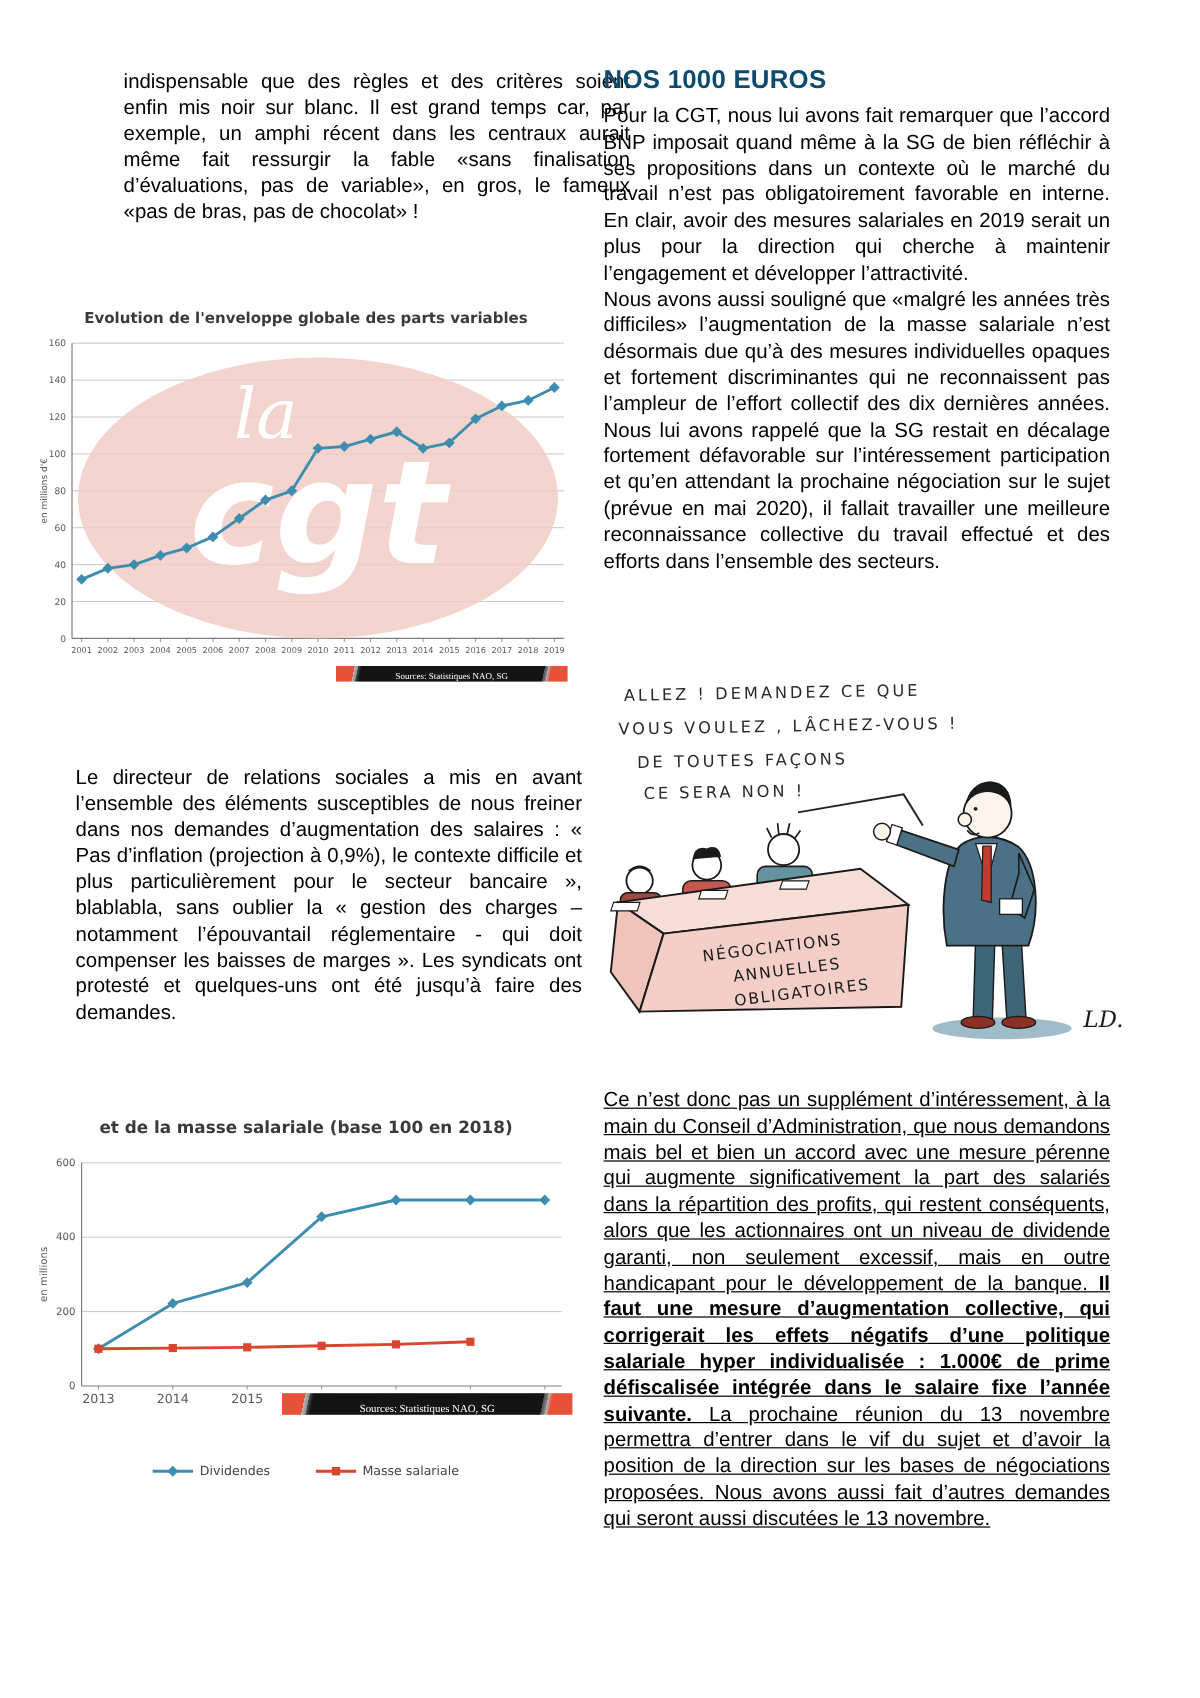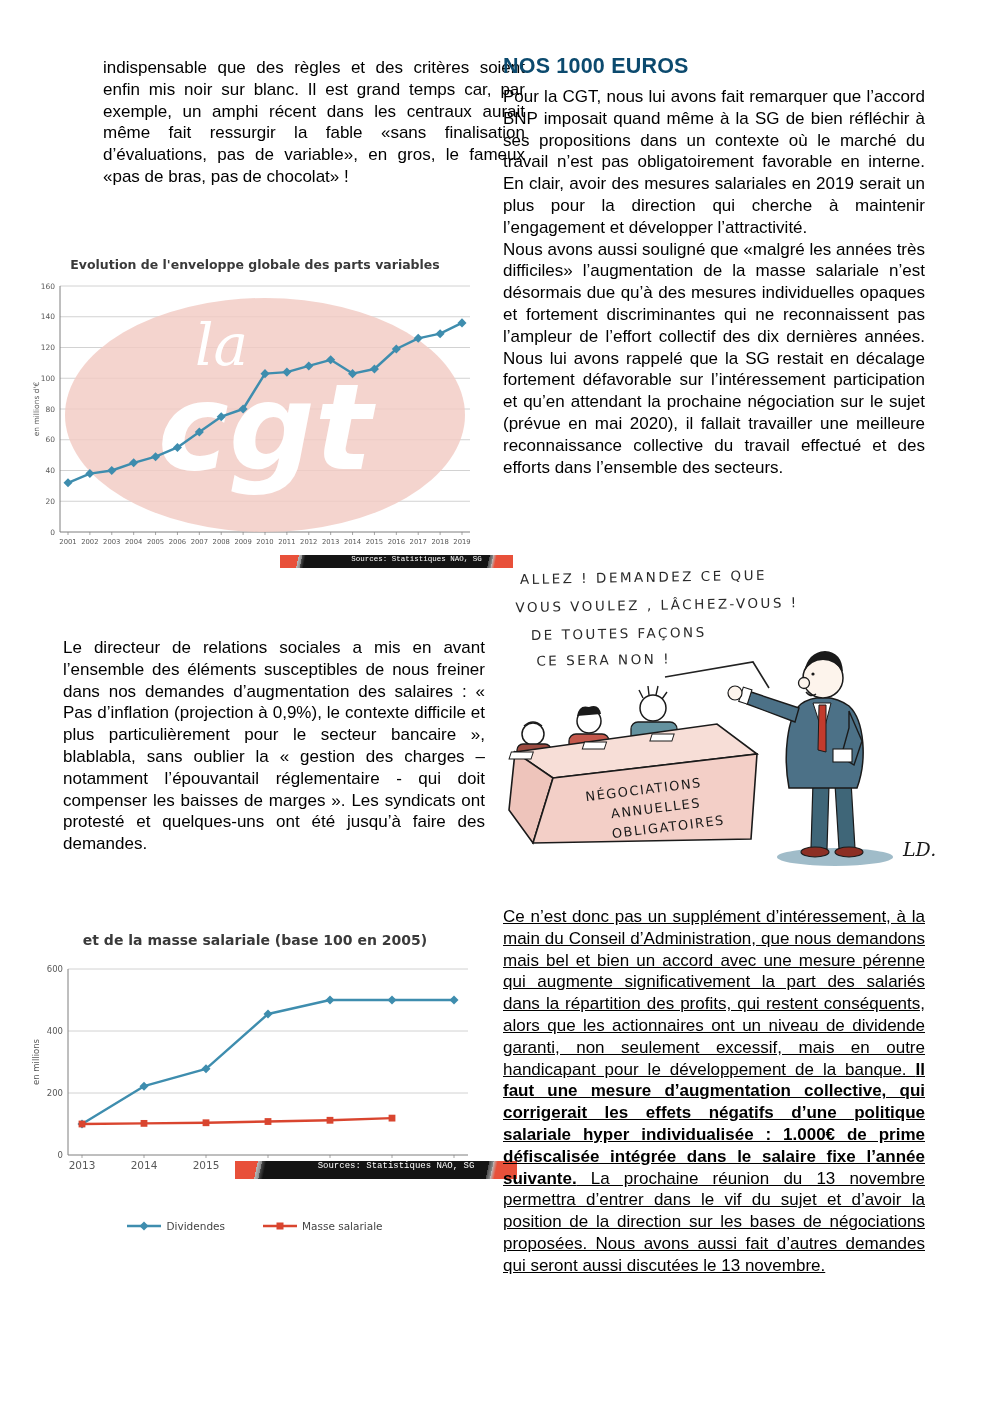--- a/index.html
+++ b/index.html
@@ -6,25 +6,25 @@
   #page{position:relative;width:1000px;height:1415px;background:#ffffff;overflow:hidden;
         font-family:"Liberation Sans","DejaVu Sans",sans-serif;color:#000;}
   .col-text{position:absolute;text-align:justify;font-size:17px;line-height:21.8px;}
   .col-text p{margin:0;}
   .headline{position:absolute;font-size:21.5px;font-weight:bold;letter-spacing:.2px;color:#0c4a6e;}
   .chart-block{position:absolute;}
   .chart-title{font-weight:bold;color:#3a3a3a;text-align:center;
                font-family:"DejaVu Sans","Liberation Sans",sans-serif;}
   #chart1-title{font-size:12.5px;height:18px;line-height:18px;}
   .chart2-title-line{font-size:14px;line-height:17px;}
-  .src-banner{position:absolute;display:flex;align-items:flex-start;justify-content:center;
-    color:#fff;font-family:Liberation Mono, monospace;
+  .src-banner{position:absolute;display:flex;align-items:flex-end;justify-content:center;
+    color:#fff;font-family:Liberation Serif, serif;
     background:linear-gradient(102deg,#e8503a 0%,#e8503a 8%,#b9b9b9 8%,#8a8a8a 9.5%,
       #4a4a4a 9.5%,#141414 11%,#141414 89%,#4a4a4a 89%,#8a8a8a 90.5%,
-      #b9b9b9 90.5%,#e8503a 92%,#e8503a 100%);padding-left:40px;}
+      #b9b9b9 90.5%,#e8503a 92%,#e8503a 100%);}
   #banner1{left:250px;top:299px;width:193px;height:13px;font-size:7.5px;}
   #banner2{left:205px;top:229px;width:242px;height:18px;font-size:9px;}
   .legend{position:absolute;top:288px;left:0;width:450px;display:flex;
           justify-content:center;gap:38px;}
   .leg-item{display:flex;align-items:center;gap:5px;font-size:10.5px;color:#444;
             font-family:"DejaVu Sans",sans-serif;}
   .cartoon-speech{font-family:"DejaVu Sans",sans-serif;font-size:13.5px;letter-spacing:2.5px;
                   fill:#2a2a2a;font-weight:500;}
   .cartoon-table-text{font-family:"DejaVu Sans",sans-serif;font-size:13px;letter-spacing:1.5px;
                   fill:#1a1a1a;}
@@ -128,21 +128,21 @@
     <div id="banner1" class="src-banner">
       <span>Sources: Statistiques NAO, SG</span>
     </div>
   </div>
 
   <div class="col-text" style="left:63px;top:637px;width:422px;">
     <p>Le directeur de relations sociales a mis en avant l’ensemble des éléments susceptibles de nous freiner dans nos demandes d’augmentation des salaires : « Pas d’inflation (projection à 0,9%), le contexte difficile et plus particulièrement pour le secteur bancaire », blablabla, sans oublier la « gestion des charges – notamment l’épouvantail réglementaire - qui doit compenser les baisses de marges ». Les syndicats ont protesté et quelques-uns ont été jusqu’à faire des demandes.</p>
   </div>
 
   <div class="chart-block" style="left:30px;top:932px;width:450px;height:330px;">
-    <div class="chart-title chart2-title-line">et de la masse salariale (base 100 en 2005)</div>
+    <div class="chart-title chart2-title-line">et de la masse salariale (base 100 en 2018)</div>
     <svg id="chart2" width="450" height="220" viewBox="0 0 450 220" style="margin-top:6px;">
         <line x1="38" y1="200" x2="438" y2="200" stroke="#7f7f7f" stroke-width="1"></line>
         <text x="33" y="202.6" text-anchor="end" font-size="8.5" fill="#595959" font-family="DejaVu Sans, sans-serif">0</text>
         <line x1="38" y1="138" x2="438" y2="138" stroke="#c6c6c6" stroke-width="0.8"></line>
         <text x="33" y="140.6" text-anchor="end" font-size="8.5" fill="#595959" font-family="DejaVu Sans, sans-serif">200</text>
         <line x1="38" y1="76" x2="438" y2="76" stroke="#c6c6c6" stroke-width="0.8"></line>
         <text x="33" y="78.6" text-anchor="end" font-size="8.5" fill="#595959" font-family="DejaVu Sans, sans-serif">400</text>
         <line x1="38" y1="14" x2="438" y2="14" stroke="#c6c6c6" stroke-width="0.8"></line>
         <text x="33" y="16.6" text-anchor="end" font-size="8.5" fill="#595959" font-family="DejaVu Sans, sans-serif">600</text>
         <line x1="38" y1="200" x2="38" y2="14" stroke="#7f7f7f"></line>

